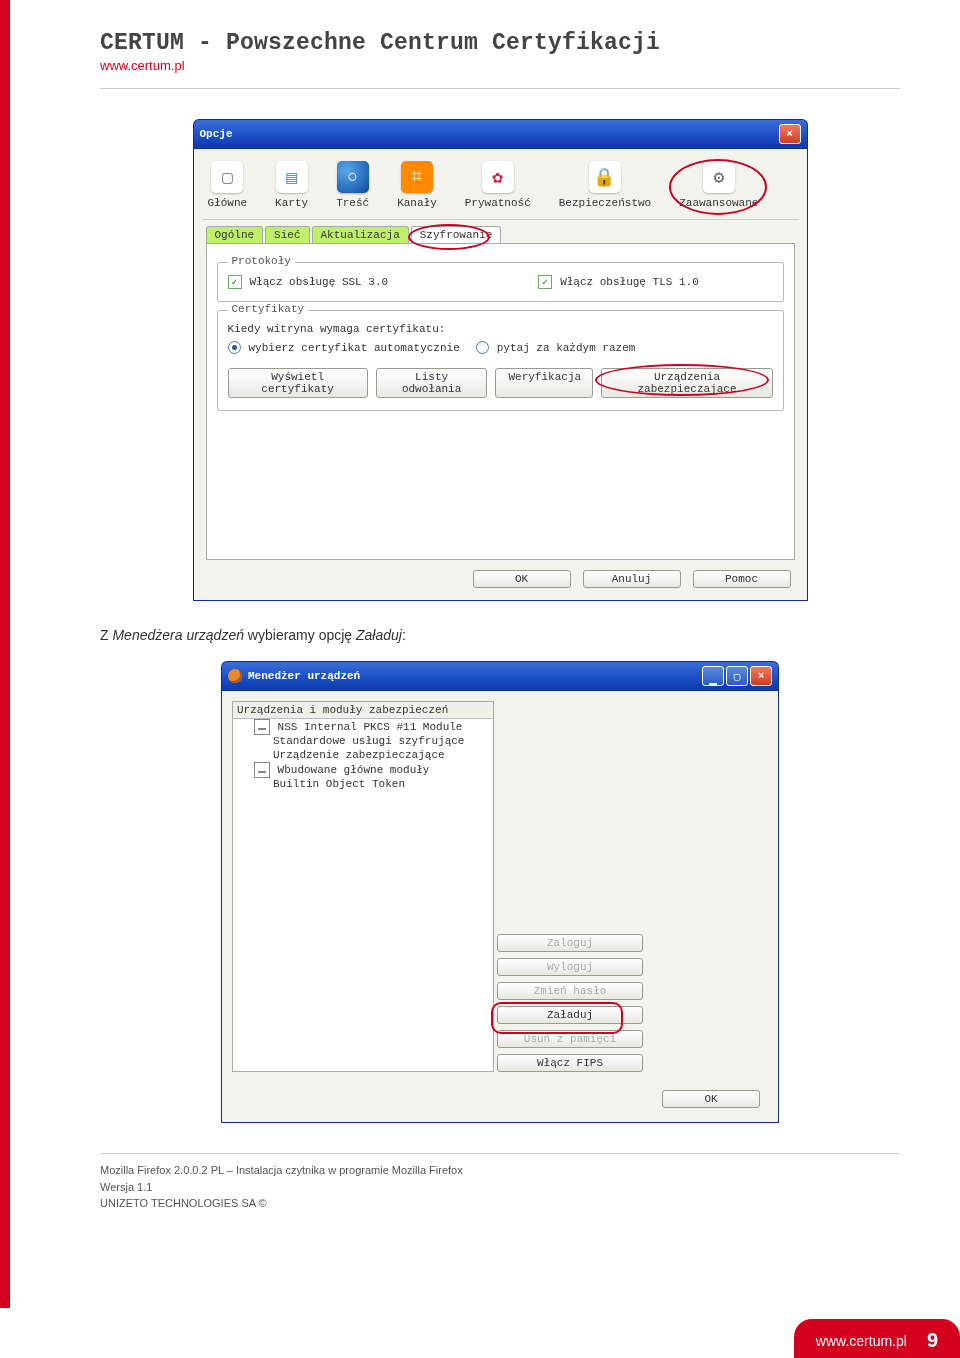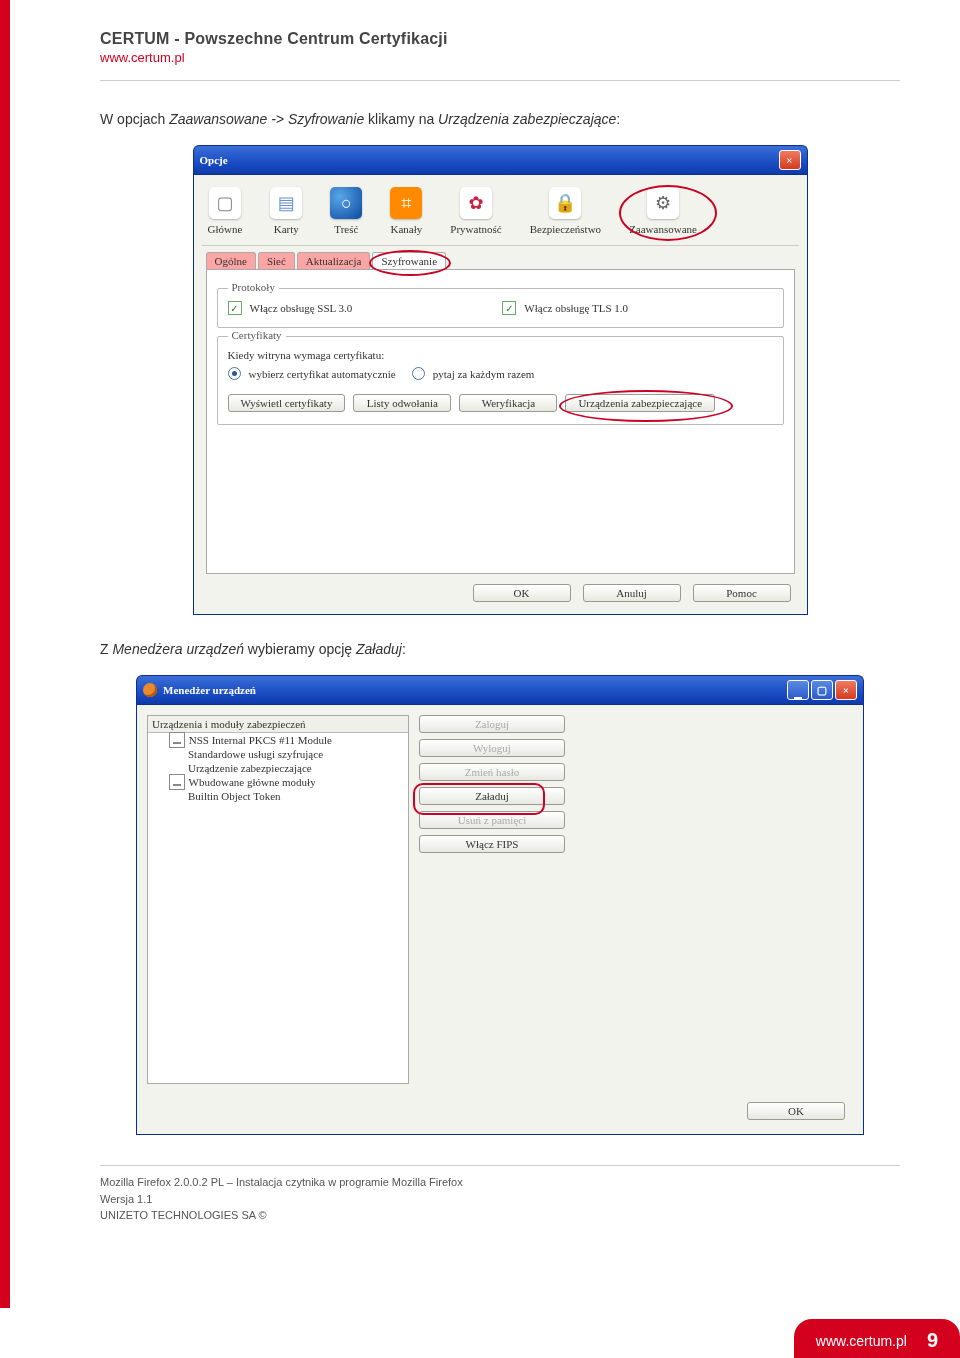--- a/index.html
+++ b/index.html
@@ -1,24 +1,24 @@
 <!DOCTYPE html>
 <html><head>
 <meta charset="utf-8">
 <style>
 body{margin:0;font-family:Arial,Helvetica,sans-serif;background:#fff;color:#333;font-size:12px}
 .page{width:960px;min-height:1358px;margin:0 auto;position:relative;padding-bottom:60px;box-sizing:border-box}
 .red-strip{position:absolute;left:0;top:0;width:10px;bottom:50px;background:#d3011d}
 .pad{padding:30px 60px 0 100px}
-.header-title{font-weight:bold;font-size:16px;color:#444;font-family:Liberation Sans, sans-serif;letter-spacing:.2px}
+.header-title{font-weight:bold;font-size:23px;color:#444;font-family:Liberation Mono, monospace;letter-spacing:.2px}
 .header-url{color:#d3011d;font-size:13px;margin-top:2px}
 .hr1{border:none;border-top:1px solid #ccc;margin:15px 0 30px 0}
 .body-text{font-size:14px;color:#333;margin:0 0 18px 0}
 .italic{font-style:italic}
-.win{width:615px;margin:0 auto;font-family:Liberation Serif, serif;font-size:11px}
+.win{width:615px;margin:0 auto;font-family:Liberation Mono, monospace;font-size:11px}
 .titlebar{background:linear-gradient(to bottom,#3b6fd6,#1a4cc4 60%,#0e3aaa);color:#fff;padding:4px 6px;display:flex;align-items:center;justify-content:space-between;border-radius:6px 6px 0 0;border:1px solid #0b2f8f;border-bottom:none}
 .titlebar .ttl{font-weight:bold;display:flex;align-items:center;gap:6px}
 .ff-bubble{width:14px;height:14px;border-radius:50%;background:#e88a2d;box-shadow:inset -2px -2px 0 #b35712;display:inline-block}
 .winbtns{display:flex;gap:2px}
 .wb{width:20px;height:18px;border:1px solid #fff;border-radius:3px;display:flex;align-items:center;justify-content:center;color:#fff;font-weight:bold;font-size:11px;background:linear-gradient(to bottom,#5b8ae0,#2a5bcc)}
 .wb.close{background:linear-gradient(to bottom,#f07b61,#d33a1e)}
 .wb.min{align-items:flex-end}
 .winbody{background:#f3f3ed;border:1px solid #0b2f8f;padding:8px}
 .tabrow{display:flex;gap:28px;padding:4px 6px 10px 6px;border-bottom:1px solid #ccc}
 .tabitem{display:flex;flex-direction:column;align-items:center;gap:4px;cursor:pointer}
@@ -26,21 +26,21 @@
 .ellipse{border:2px solid #c02;border-radius:50%;position:absolute;pointer-events:none}
 .ic{width:32px;height:32px;background:#ddd;border-radius:5px;display:flex;align-items:center;justify-content:center;font-size:18px;box-shadow:0 1px 2px rgba(0,0,0,.25)}
 .ic.gl{background:#fff;color:#888}
 .ic.kr{background:#fff;color:#6891d0}
 .ic.tr{background:radial-gradient(circle at 30% 30%,#5aa6e8,#0a4aa0);color:#fff}
 .ic.kn{background:#ff8a00;color:#fff}
 .ic.pr{background:#fff;color:#c24}
 .ic.bz{background:#fff;color:#888}
 .ic.zw{background:#fff;color:#666}
 .subtabs{display:flex;gap:0;padding:6px 4px 0 4px}
-.stab{border:1px solid #aaa;background:#fca5a5;padding:2px 8px;border-bottom:none;border-radius:3px 3px 0 0;margin-right:2px}
+.stab{border:1px solid #aaa;background:#bef264;padding:2px 8px;border-bottom:none;border-radius:3px 3px 0 0;margin-right:2px}
 .stab.sel{background:#fff}
 .panel{border:1px solid #aaa;background:#fff;padding:10px;margin:0 4px}
 .fset{border:1px solid #bbb;border-radius:2px;margin:8px 0;padding:10px 10px 12px 10px}
 .fset .lg{display:inline-block;position:relative;top:-18px;background:#fff;padding:0 4px;color:#555}
 .row{display:flex;align-items:center;gap:8px}
 .chk{width:12px;height:12px;border:1px solid #6a6;background:#fff;display:inline-flex;align-items:center;justify-content:center;color:#2a7a2a;font-size:10px}
 .rad{width:11px;height:11px;border:1px solid #4a74b0;border-radius:50%;display:inline-flex;align-items:center;justify-content:center}
 .rad .dot{width:5px;height:5px;background:#2a58a0;border-radius:50%}
 .btn{background:linear-gradient(to bottom,#fff,#e8e8e2);border:1px solid #9a9a8f;border-radius:3px;padding:2px 12px;font-size:11px;min-width:72px;text-align:center}
 .btnrow{display:flex;gap:8px;margin-top:6px}
@@ -49,43 +49,40 @@
 .devtree .hd{background:#f0f0ea;border-bottom:1px solid #bbb;padding:2px 4px}
 .devtree .rowt{padding:1px 4px 1px 10px;white-space:nowrap}
 .devtree .rowt.ind1{padding-left:20px}
 .devtree .rowt.ind2{padding-left:40px}
 .cols{width:200px;border:1px solid #aaa;background:#fff}
 .cols .hd{background:#f0f0ea;border-bottom:1px solid #bbb;padding:2px 4px;display:flex}
 .cols .hd span{flex:1;border-right:1px solid #ccc;padding-left:4px}
 .sidebtns{display:flex;flex-direction:column;gap:6px;width:120px}
 .sidebtns .btn{width:100%;min-width:0}
 .btn.dis{color:#aaa}
-.flex{display:flex;gap:10px;align-items:flex-start}
+.flex{display:flex;gap:3px;align-items:flex-end}
 .footer-sep{border:none;border-top:1px solid #ccc;margin:30px 0 8px 0}
 .footer-text{font-size:11px;color:#555;line-height:1.5}
 .page-bottom{position:absolute;bottom:0;left:0;right:0;display:flex;justify-content:flex-end}
 .pill{background:#d3011d;color:#fff;border-radius:18px 18px 0 0;padding:10px 22px 6px 22px;display:flex;align-items:center;gap:20px;font-size:14px}
 .pill .pn{font-size:20px;font-weight:bold}
 .tm{border:1px solid #888;padding:1px 3px;margin:0 1px}
 .tm .bx{display:inline-flex;align-items:center;justify-content:center;width:8px;height:8px;border:1px solid #888}
 .tm.min .bx{border:none;border-bottom:2px solid #888}
 </style>
 </head>
 <body>
 
 <div class="page">
   <div class="red-strip"></div>
   <div class="pad">
     <div class="header-title">CERTUM - Powszechne Centrum Certyfikacji</div>
     <div class="header-url">www.certum.pl</div>
     <hr class="hr1">
 
-    <p class="body-text">
-      <span>W opcjach </span><span class="italic">Zaawansowane -&gt; Szyfrowanie</span><span> klikamy na </span><span class="italic">Urządzenia zabezpieczające</span><span>:</span>
-    </p>
 
     <div class="win">
       <div class="titlebar">
         <span class="ttl">Opcje</span>
         <div class="winbtns">
           <div class="wb close">×</div>
         </div>
       </div>
       <div class="winbody">
         <div class="tabrow" style="position:relative">
@@ -175,21 +172,21 @@
           <div class="btn">Anuluj</div>
           <div class="btn">Pomoc</div>
         </div>
       </div>
     </div>
 
     <p class="body-text" style="margin-top:26px">
       <span>Z </span><span class="italic">Menedżera urządzeń</span><span> wybieramy opcję </span><span class="italic">Załaduj</span><span>:</span>
     </p>
 
-    <div class="win" style="width:728px">
+    <div class="win" style="width:558px">
       <div class="titlebar">
         <span class="ttl">
             <span class="ff-bubble"></span>
             <span>Menedżer urządzeń</span>
           </span>
         <div class="winbtns">
           <div class="wb min">
               <span style="width:8px;border-bottom:2px solid #fff"></span>
             </div>
           <div class="wb">▢</div>

